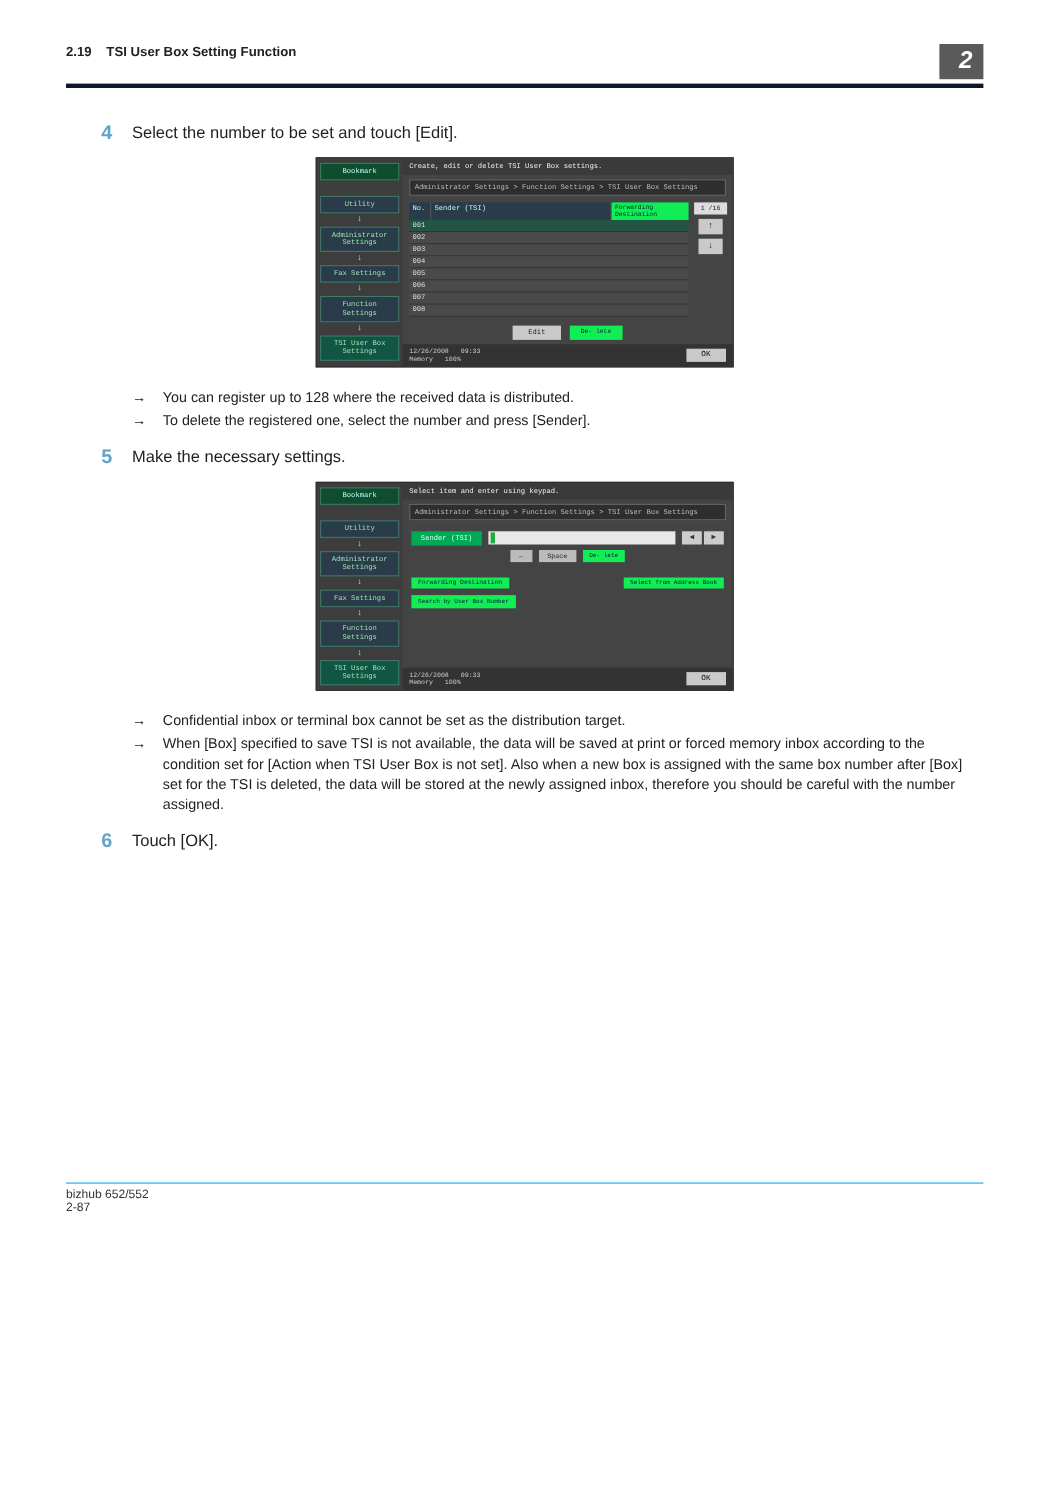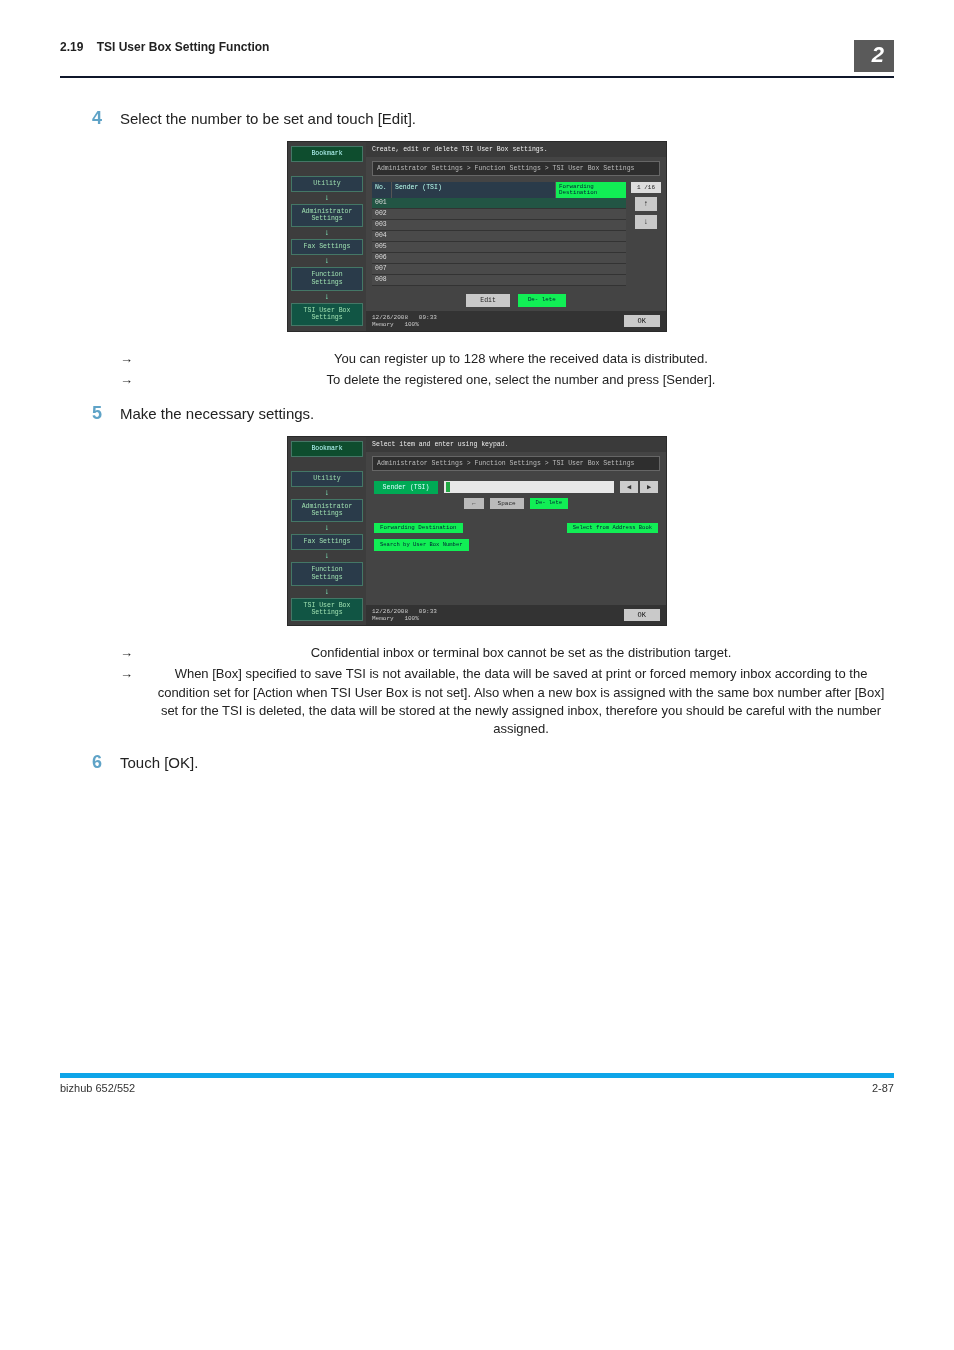--- a/index.html
+++ b/index.html
@@ -8,21 +8,21 @@
     font-size: 13px;
     color: #222;
     width: 954px;
     background: #fff;
     padding: 40px 60px 30px 60px;
   }
   .top-header {
     display: flex;
     justify-content: space-between;
     align-items: flex-start;
-    border-bottom: 2px solid #0f172a;
+    border-bottom: 4px solid #0f172a;
     padding-bottom: 4px;
     margin-bottom: 30px;
   }
   .top-header-left {
     font-size: 12px;
     font-weight: bold;
   }
   .chapter-badge {
     background: #5a5a5a;
     color: #fff;
@@ -48,21 +48,21 @@
     display: flex;
     margin: 3px 0 3px 60px;
     font-size: 13px;
     line-height: 1.4;
   }
   .arrow {
     width: 28px;
     padding-right: 8px;
     font-weight: bold;
   }
-  .sub-text { flex: 1; text-align: center; }
+  .sub-text { flex: 1; }
   .screen-wrap {
     display: flex;
     justify-content: center;
     margin: 12px 0 18px 0;
   }
   
   .screen {
     width: 380px;
     background: #3d3d3d;
     font-family: "Courier New", monospace;
@@ -207,26 +207,27 @@
   .center-keys { display:flex; justify-content:center; gap:6px; margin:2px 0 10px 0; }
   .key-btn { background:#bbb; color:#222; font-size:6px; padding:2px 8px; }
   .key-btn.green { background:#1e5; color:#023; font-size:5.5px; line-height:1.1; padding:2px 6px; }
   .fwd-row { display:flex; justify-content:space-between; align-items:center; margin-top:14px; margin-bottom:4px; }
   .fwd-label { background:#1e5; color:#023; font-size:5.8px; padding:2px 6px; line-height:1.1; }
   .selbook-btn { background:#1e5; color:#023; font-size:5.5px; padding:2px 6px; line-height:1.1; }
   .search-btn { background:#1e5; color:#023; font-size:5.5px; padding:3px 6px; line-height:1.1; display:inline-block; margin-top:2px; }
   
   .page-footer {
     margin-top: 300px;
-    border-top: 5px solid #0ea5e9;
+    border-top: 1px solid #0ea5e9;
     padding-top: 4px;
     display:flex;
     justify-content: space-between;
     font-size: 11px;
     color:#333;
+    flex-direction:column;
   }
 </style>
 </head>
 <body>
 
 <div class="top-header">
   <div class="top-header-left">
     <span>2.19</span>&nbsp;&nbsp;&nbsp;
     <span>TSI User Box Setting Function</span>
   </div>

